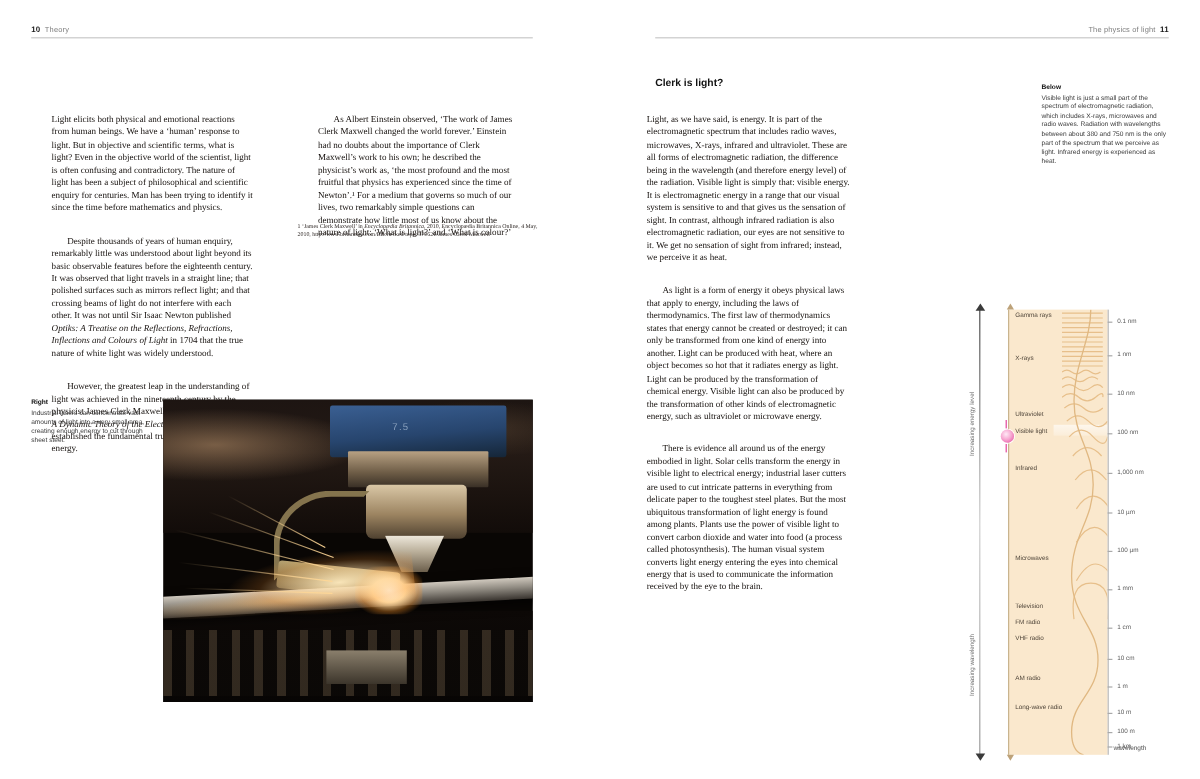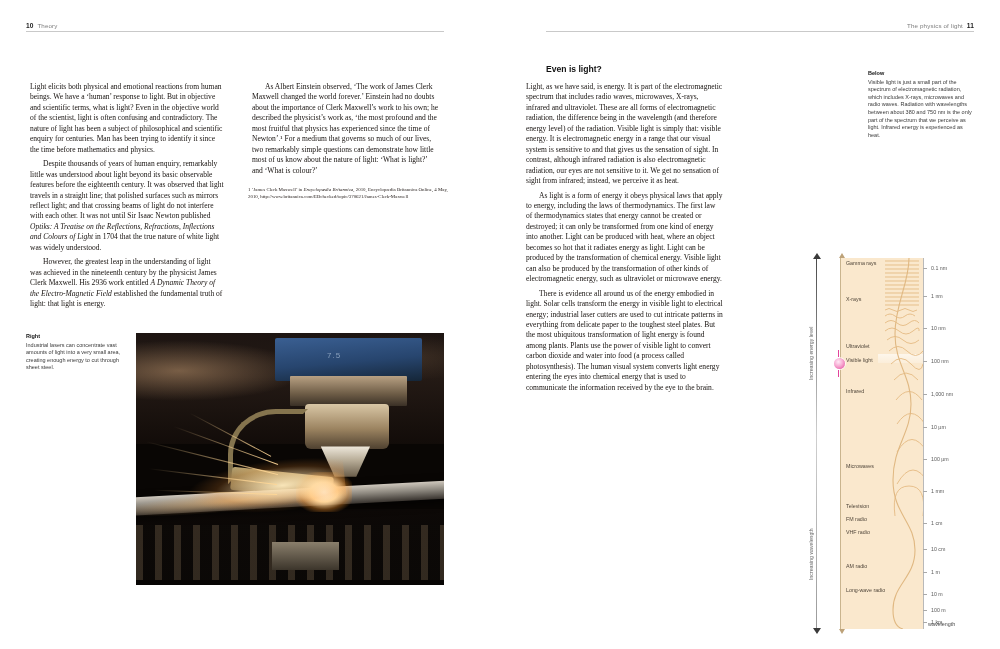--- a/index.html
+++ b/index.html
@@ -57,21 +57,21 @@
   }
 
   
   .col {
     position: absolute;
     font-size: 7.55px;
     line-height: 10.45px;
     color: #17120f;
     text-align: left;
   }
-  .col p { margin: 4px; }
+  .col p { margin: 17px; }
   .col p + p { text-indent: 13px; }
   .col i, .col em { font-style: italic; }
 
   #col-l1 { left: 26px;  top: 78px;  width: 202px; }
   #col-l2 { left: 248px; top: 78px;  width: 196px; }
   #col-r1 { left: 522px; top: 78px;  width: 205px; }
 
   .footnote {
     position: absolute;
     left: 248px; top: 186px; width: 200px;
@@ -344,21 +344,21 @@
     <div class="sparks"></div>
     <div class="spark-line" style="left:2%;top:56%;width:44%;transform:rotate(14deg)"></div>
     <div class="spark-line" style="left:4%;top:60%;width:42%;transform:rotate(7deg)"></div>
     <div class="spark-line" style="left:6%;top:64%;width:40%;transform:rotate(2deg)"></div>
     <div class="spark-line" style="left:10%;top:52%;width:36%;transform:rotate(20deg)"></div>
     <div class="spark-line" style="left:14%;top:49%;width:30%;transform:rotate(28deg)"></div>
     <div class="teeth"></div>
     <div class="block"></div>
   </div>
 
-  <h2 class="section-title">Even is light?</h2>
+  <h2 class="section-title">Clerk is light?</h2>
 
   <div class="col" id="col-r1">
     <p>Light, as we have said, is energy. It is part of the electromagnetic spectrum that includes radio waves, microwaves, X-rays, infrared and ultraviolet. These are all forms of electromagnetic radiation, the difference being in the wavelength (and therefore energy level) of the radiation. Visible light is simply that: visible energy. It is electromagnetic energy in a range that our visual system is sensitive to and that gives us the sensation of sight. In contrast, although infrared radiation is also electromagnetic radiation, our eyes are not sensitive to it. We get no sensation of sight from infrared; instead, we perceive it as heat.</p>
     <p>As light is a form of energy it obeys physical laws that apply to energy, including the laws of thermodynamics. The first law of thermodynamics states that energy cannot be created or destroyed; it can only be transformed from one kind of energy into another.  Light can be produced with heat, where an object becomes so hot that it radiates energy as light. Light can be produced by the transformation of chemical energy. Visible light can also be produced by the transformation of other kinds of electromagnetic energy, such as ultraviolet or microwave energy.</p>
     <p>There is evidence all around us of the energy embodied in light. Solar cells transform the energy in visible light to electrical energy; industrial laser cutters are used to cut intricate patterns in everything from delicate paper to the toughest steel plates. But the most ubiquitous transformation of light energy is found among plants. Plants use the power of visible light to convert carbon dioxide and water into food (a process called photosynthesis). The human visual system converts light energy entering the eyes into chemical energy that is used to communicate the information received by the eye to the brain.</p>
   </div>
 
   <div class="caption" id="cap-below">
     <span class="cap-head">Below</span>
     <span>Visible light is just a small part of the spectrum of electromagnetic radiation, which includes X-rays, microwaves and radio waves. Radiation with wavelengths between about 380 and 750 nm is the only part of the spectrum that we perceive as light. Infrared energy is experienced as heat.</span>

